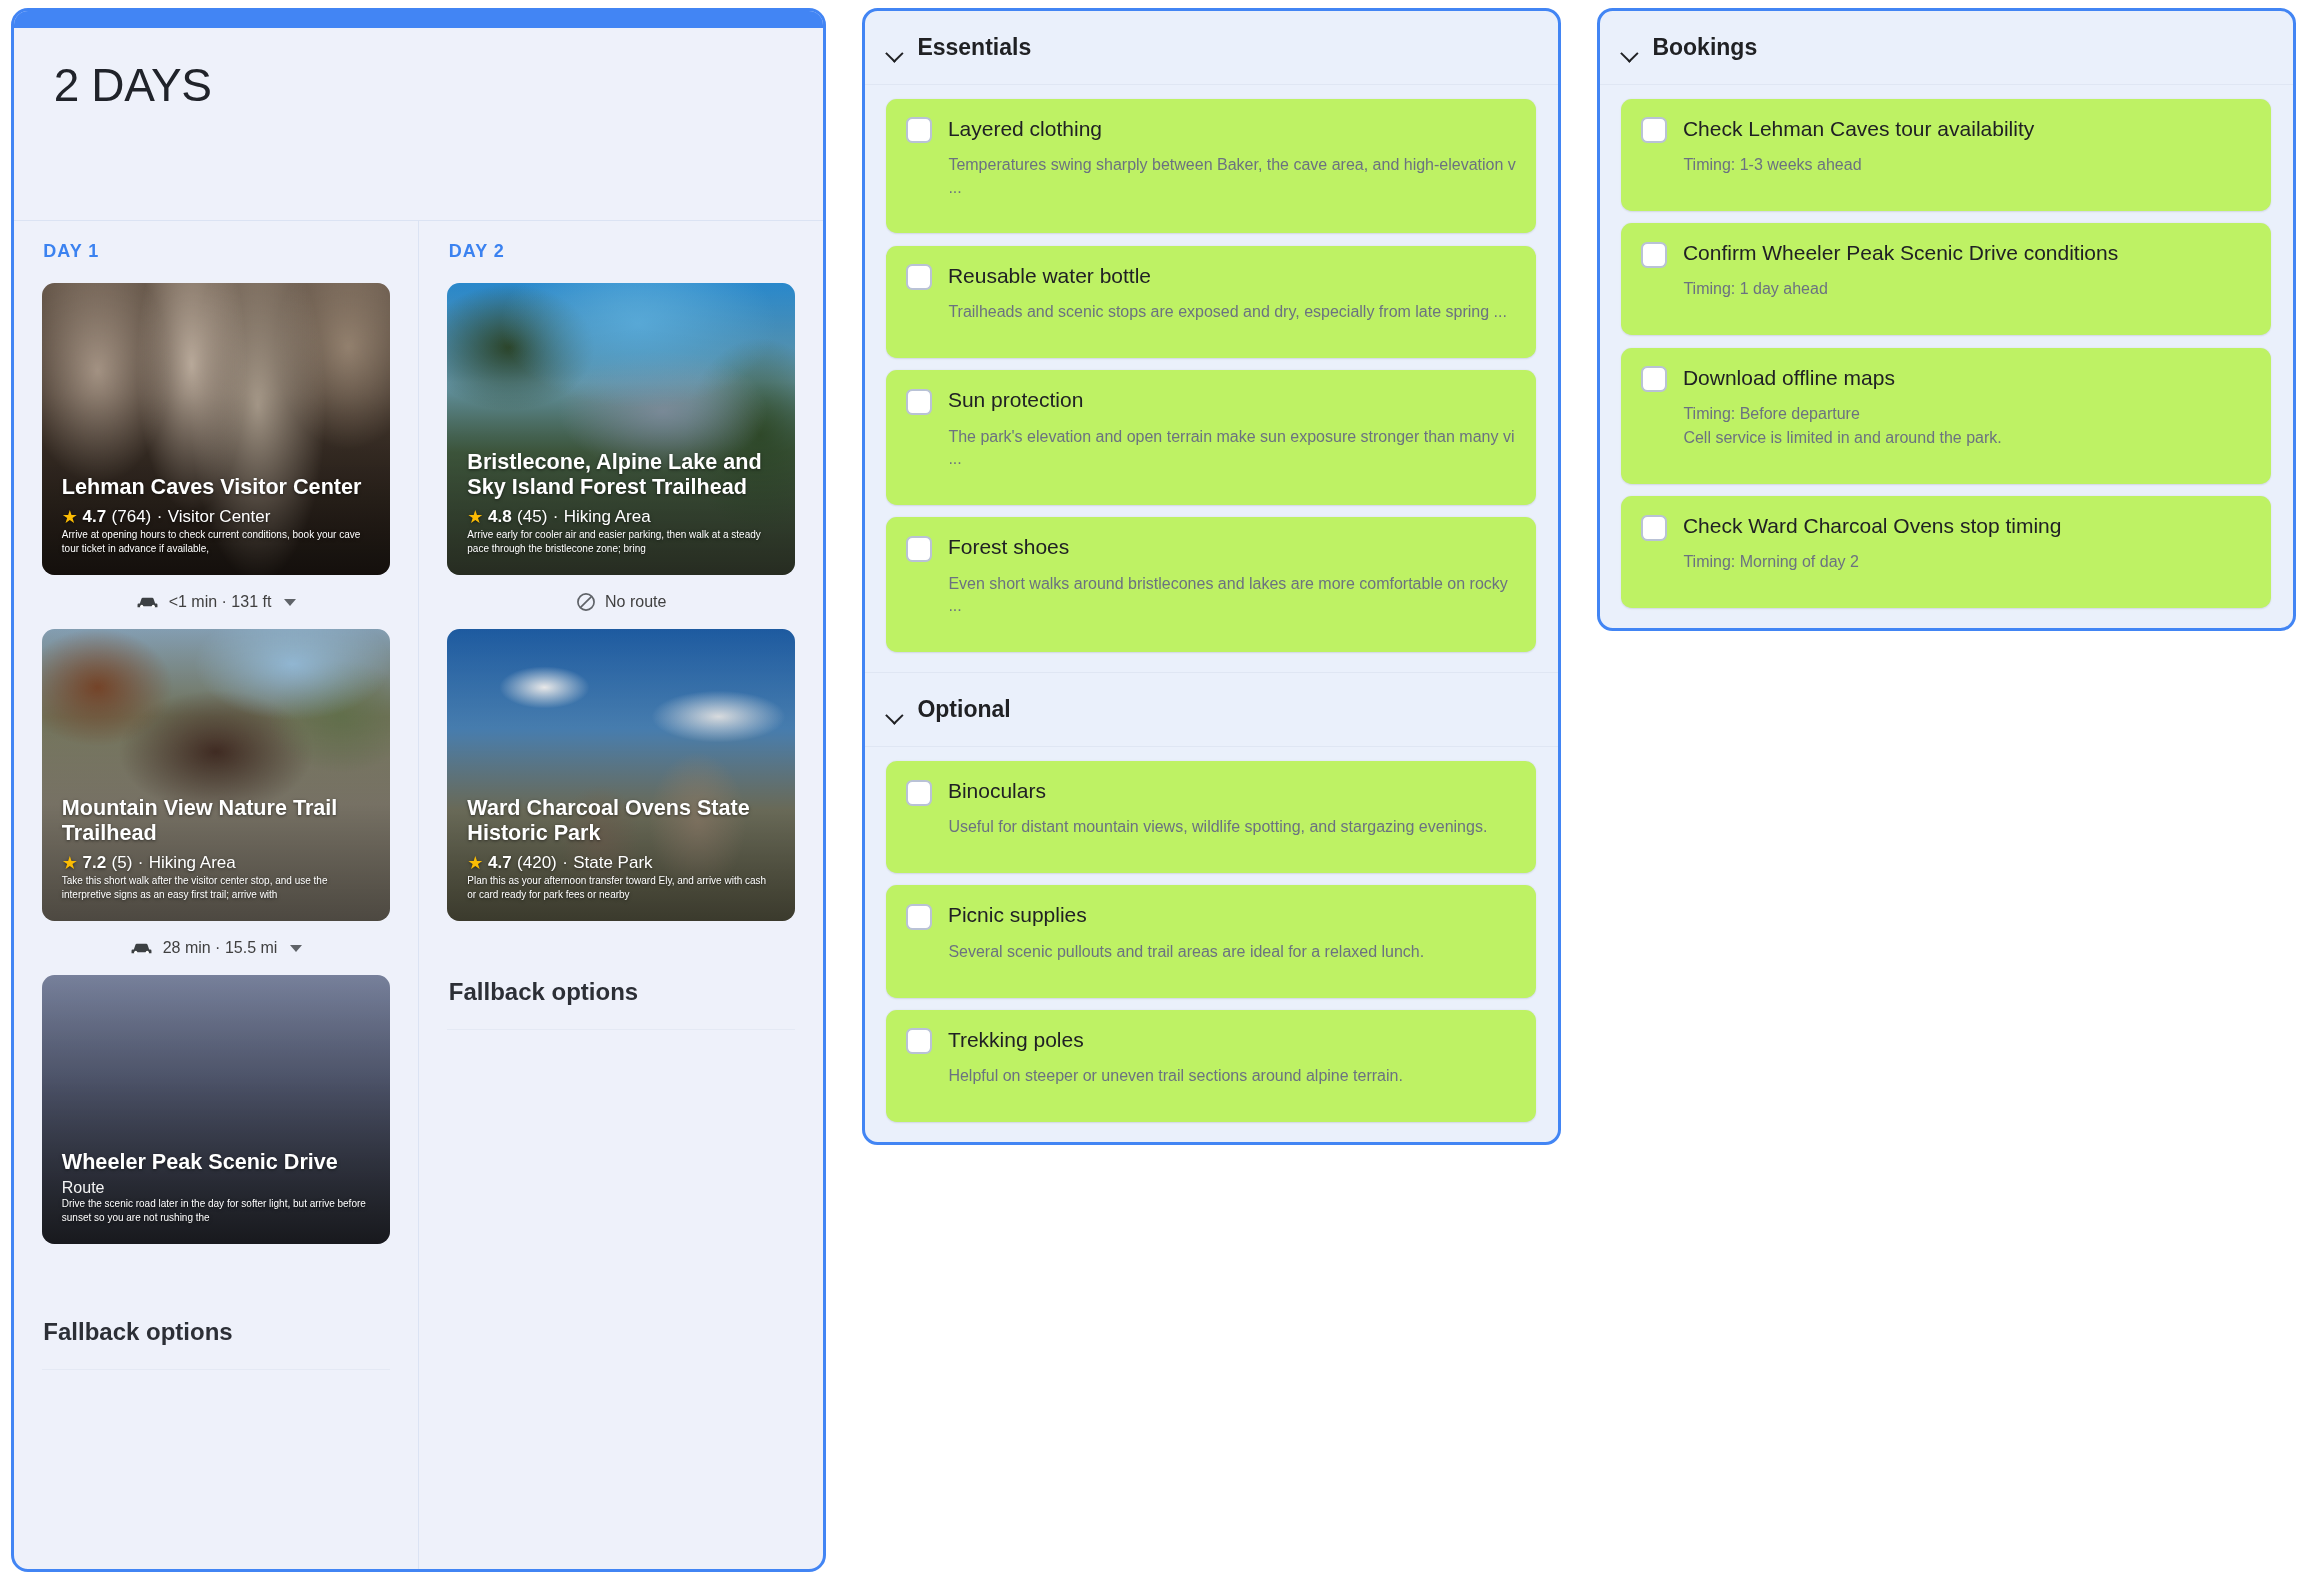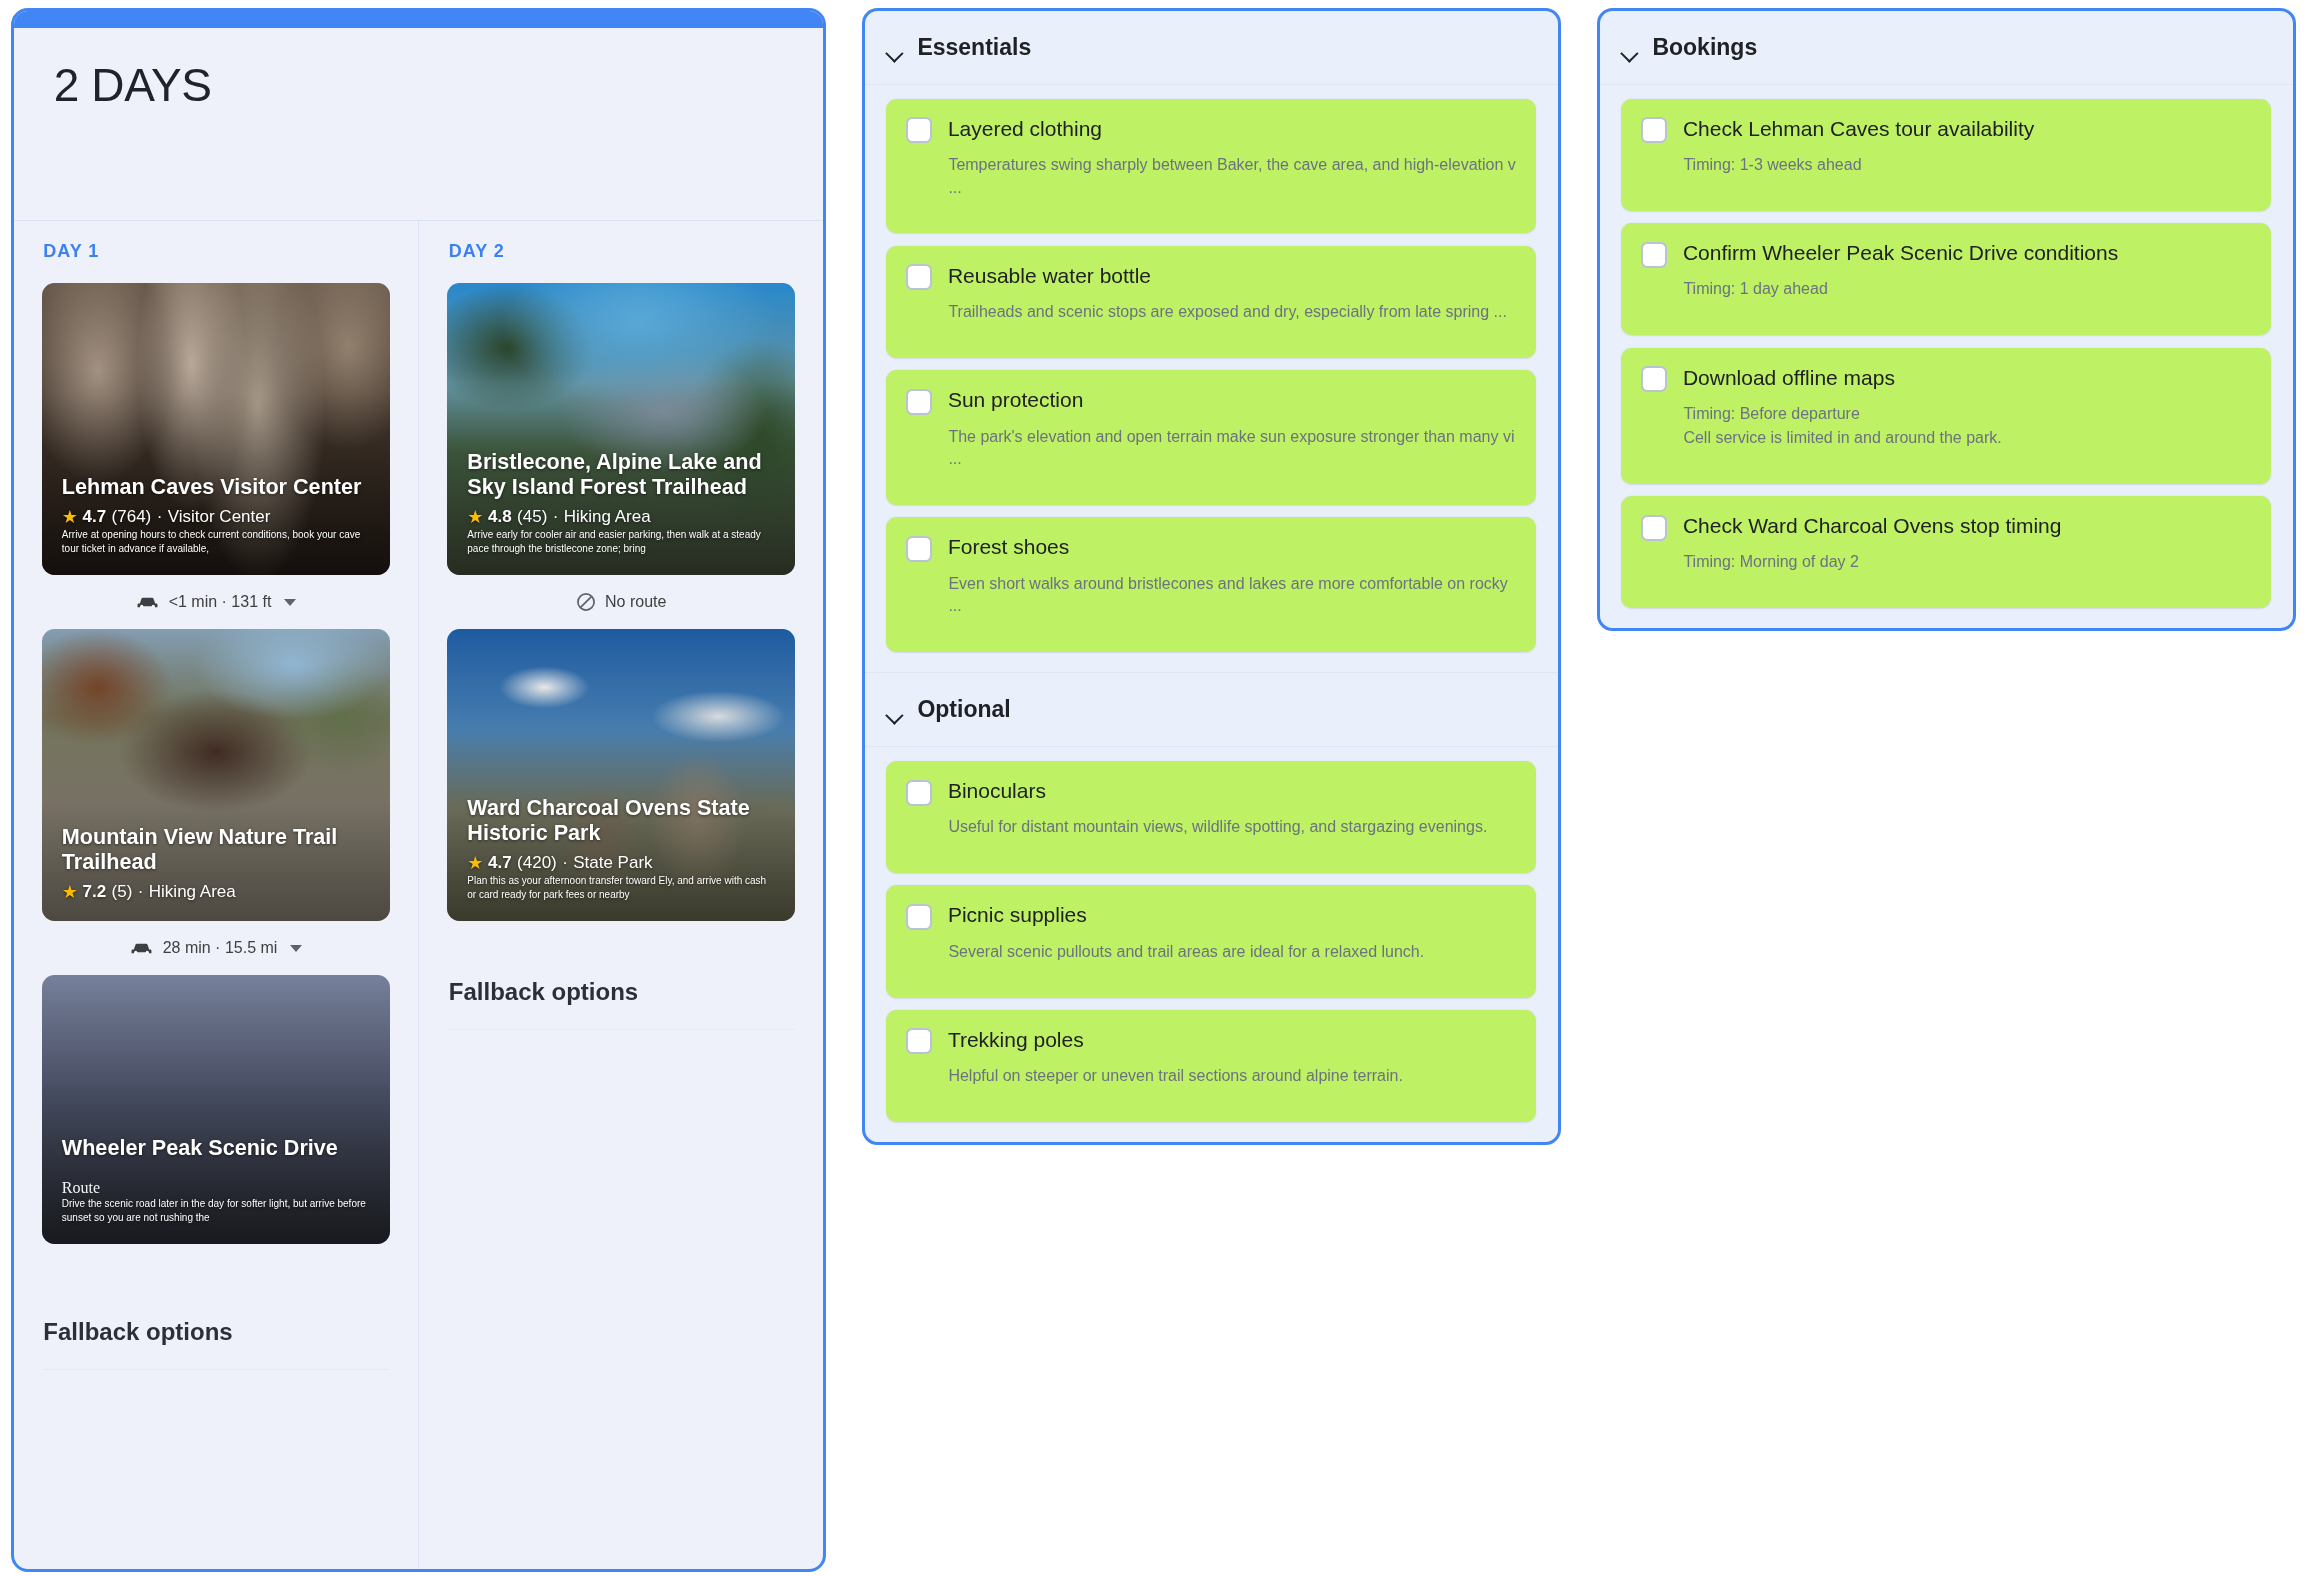--- a/index.html
+++ b/index.html
@@ -39,21 +39,21 @@
   .place-card .photo { position: absolute; inset: 0; }
   .place-card .scrim { position: absolute; inset: 0; background: linear-gradient(180deg, rgba(0,0,0,0.05) 0%, rgba(0,0,0,0.12) 38%, rgba(0,0,0,0.45) 100%); }
   .place-card .pc-body { position: relative; padding: 0 20px; }
   .pc-name { font-size: 21.6px; font-weight: 700; line-height: 1.18; text-shadow: 0 0.8px 3.1px rgba(0,0,0,.55); }
   .pc-meta { font-size: 17px; margin-top: 6.2px; text-shadow: 0 0.8px 3.1px rgba(0,0,0,.55); display: flex; align-items: center; gap: 0; }
   .pc-star { color: #fbbc04; font-size: 18px; margin-right: 4.6px; }
   .pc-rating { font-weight: 700; }
   .pc-count { font-weight: 400; }
   .pc-dot { margin: 0 5.4px; }
   .pc-note { font-size: 10px; line-height: 1.45; text-shadow: 0 0.8px 3.1px rgba(0,0,0,.6); }
-  .pc-sub { font-size: 16px; margin-top: 18px; opacity: .95; font-family: Liberation Serif, serif; }
+  .pc-sub { font-size: 16px; margin-top: 4px; opacity: .95; }
 
   
   .ph-cave { background:
       radial-gradient(ellipse 30% 55% at 16% 30%, #b6a392 0%, rgba(120,100,85,0) 70%),
       radial-gradient(ellipse 22% 70% at 43% 28%, #cdbcab 0%, rgba(120,100,85,0) 72%),
       radial-gradient(ellipse 26% 80% at 62% 42%, #bdae9c 0%, rgba(90,72,58,0) 75%),
       radial-gradient(ellipse 30% 50% at 88% 22%, #a18d79 0%, rgba(60,48,38,0) 70%),
       linear-gradient(180deg, #6f5f51 0%, #4a3c31 45%, #241c16 100%);
   }
   .ph-bristle { background:
@@ -172,20 +172,21 @@
           <div class="scrim"></div>
           <div class="pc-body">
             <div class="pc-name">Mountain View Nature Trail Trailhead</div>
             <div class="pc-meta">
               <span class="pc-star">★</span>
               <span class="pc-rating">7.2</span>
               <span class="pc-count" style="margin-left:5.4px">(5)</span>
               <span class="pc-dot">·</span>
               <span>Hiking Area</span>
             </div>
+            <div class="pc-note">Take this short walk after the visitor center stop, and use the interpretive signs as an easy first trail; arrive with</div>
           </div>
         </div>
 
         <div class="leg">
           <span>
             <svg width="23" height="15.5" viewBox="0 0 30 20">
                 <path d="M5 11 L7 5 Q7.5 3.5 9 3.5 H21 Q22.5 3.5 23 5 L25 11 H26.5 Q28 11 28 12.5 V16 H24.5 V14.5 H5.5 V16 H2 V12.5 Q2 11 3.5 11 Z" fill="#3c4043"></path>
                 <circle cx="7.5" cy="14.5" r="2" fill="#fff"></circle>
                 <circle cx="22.5" cy="14.5" r="2" fill="#fff"></circle>
               </svg>

